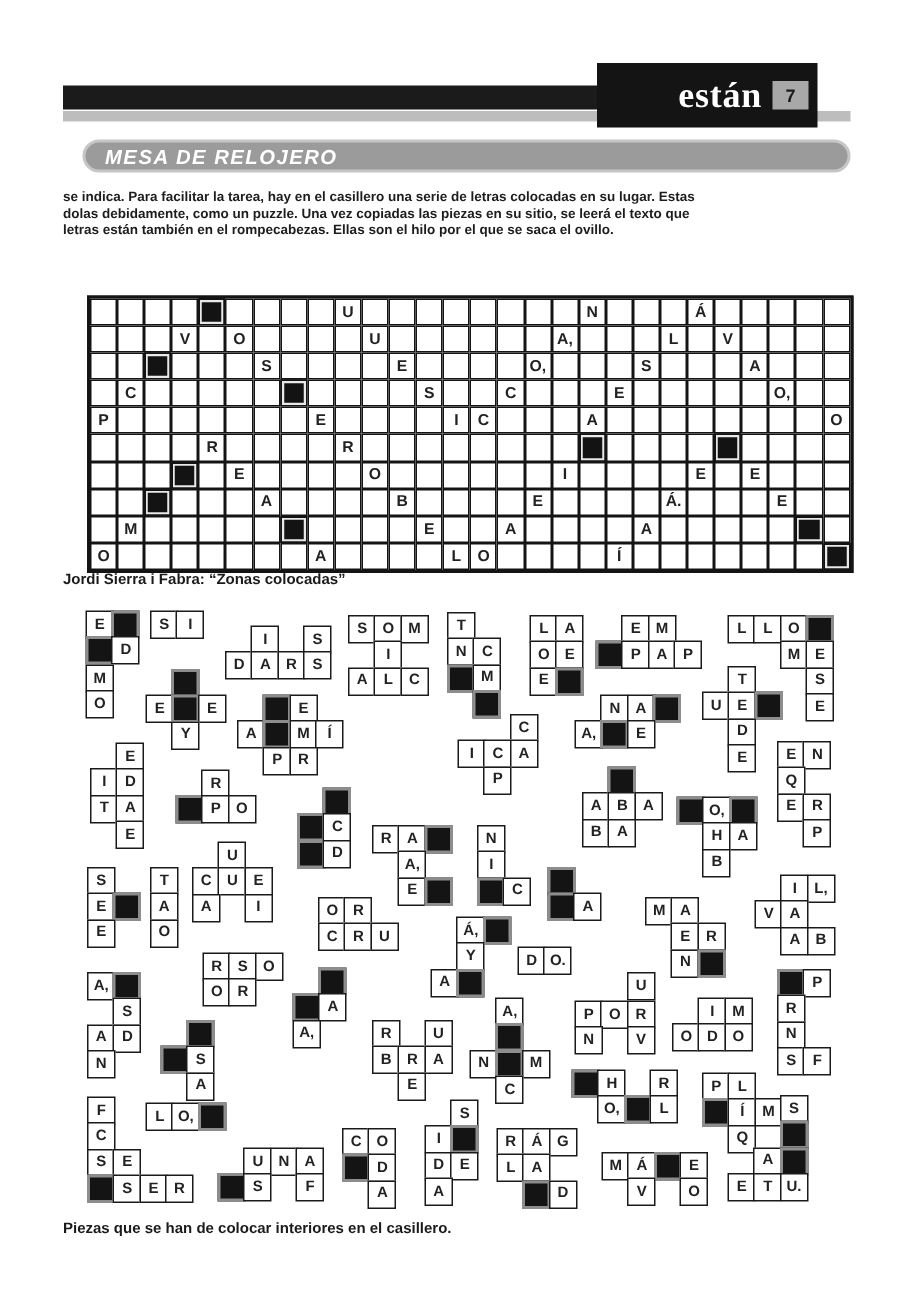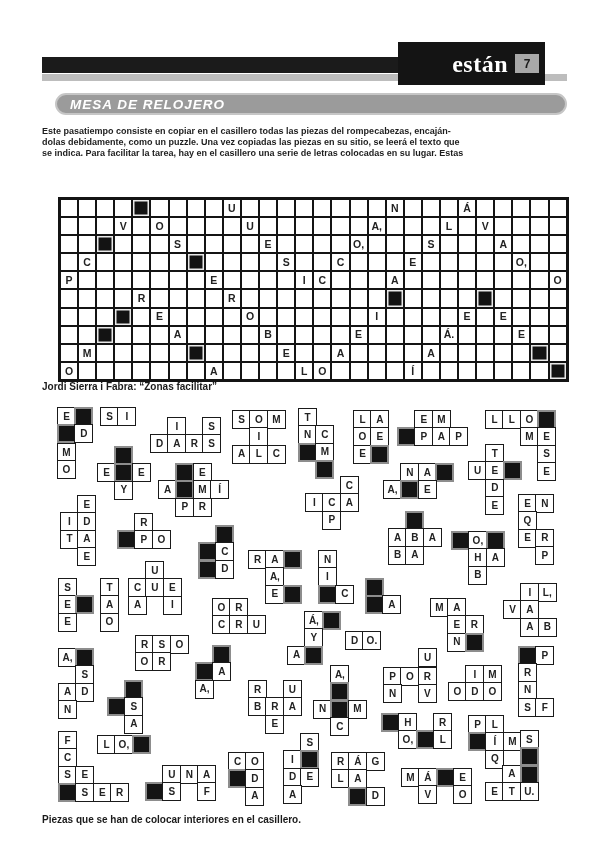--- a/index.html
+++ b/index.html
@@ -55,23 +55,23 @@
 <div class="abs hdr-block">
   <span class="brand">están</span>
   <span class="pagebadge">7</span>
 </div>
 
 <div class="abs titlebar">
   <span>MESA DE RELOJERO</span>
 </div>
 
 <div class="abs instr">
-    <div>Este pasatiempo consiste en copiar en el casillero todas las piezas del rompecabezas, encaján-</div>
+    <div>se indica. Para facilitar la tarea, hay en el casillero una serie de letras colocadas en su lugar. Estas</div>
     <div>dolas debidamente, como un puzzle. Una vez copiadas las piezas en su sitio, se leerá el texto que</div>
-    <div>se indica. Para facilitar la tarea, hay en el casillero una serie de letras colocadas en su lugar. Estas</div>
+    <div>letras están también en el rompecabezas. Ellas son el hilo por el que se saca el ovillo.</div>
   </div>
 
 <div class="abs grid" style="grid-template-columns: repeat(28, 18.1px); grid-template-rows: repeat(10, 18.1px);">
     <div class="gcell"></div>
     <div class="gcell"></div>
     <div class="gcell"></div>
     <div class="gcell"></div>
     <div class="gcell black"></div>
     <div class="gcell"></div>
     <div class="gcell"></div>
@@ -343,21 +343,21 @@
     <div class="gcell"></div>
     <div class="gcell"></div>
     <div class="gcell"></div>
     <div class="gcell"></div>
     <div class="gcell"></div>
     <div class="gcell"></div>
     <div class="gcell"></div>
     <div class="gcell black"></div>
   </div>
 
-<div class="abs caption grid-caption">Jordi Sierra i Fabra: “Zonas facilitar”</div>
+<div class="abs caption grid-caption">Jordi Sierra i Fabra: “Zonas colocadas”</div>
 
 <div class="abs pieces-field">
     <div class="piece" style="left: 57px; top: 407px;">
       <div class="pcell" style="left: 0px; top: 0px;">E</div>
       <div class="pcell black" style="left: 17.4px; top: 0px;"></div>
       <div class="pcell black" style="left: 0px; top: 17.4px;"></div>
       <div class="pcell" style="left: 17.4px; top: 17.4px;">D</div>
     </div>
     <div class="piece" style="left: 57px; top: 443px;">
       <div class="pcell" style="left: 0px; top: 0px;">M</div>

